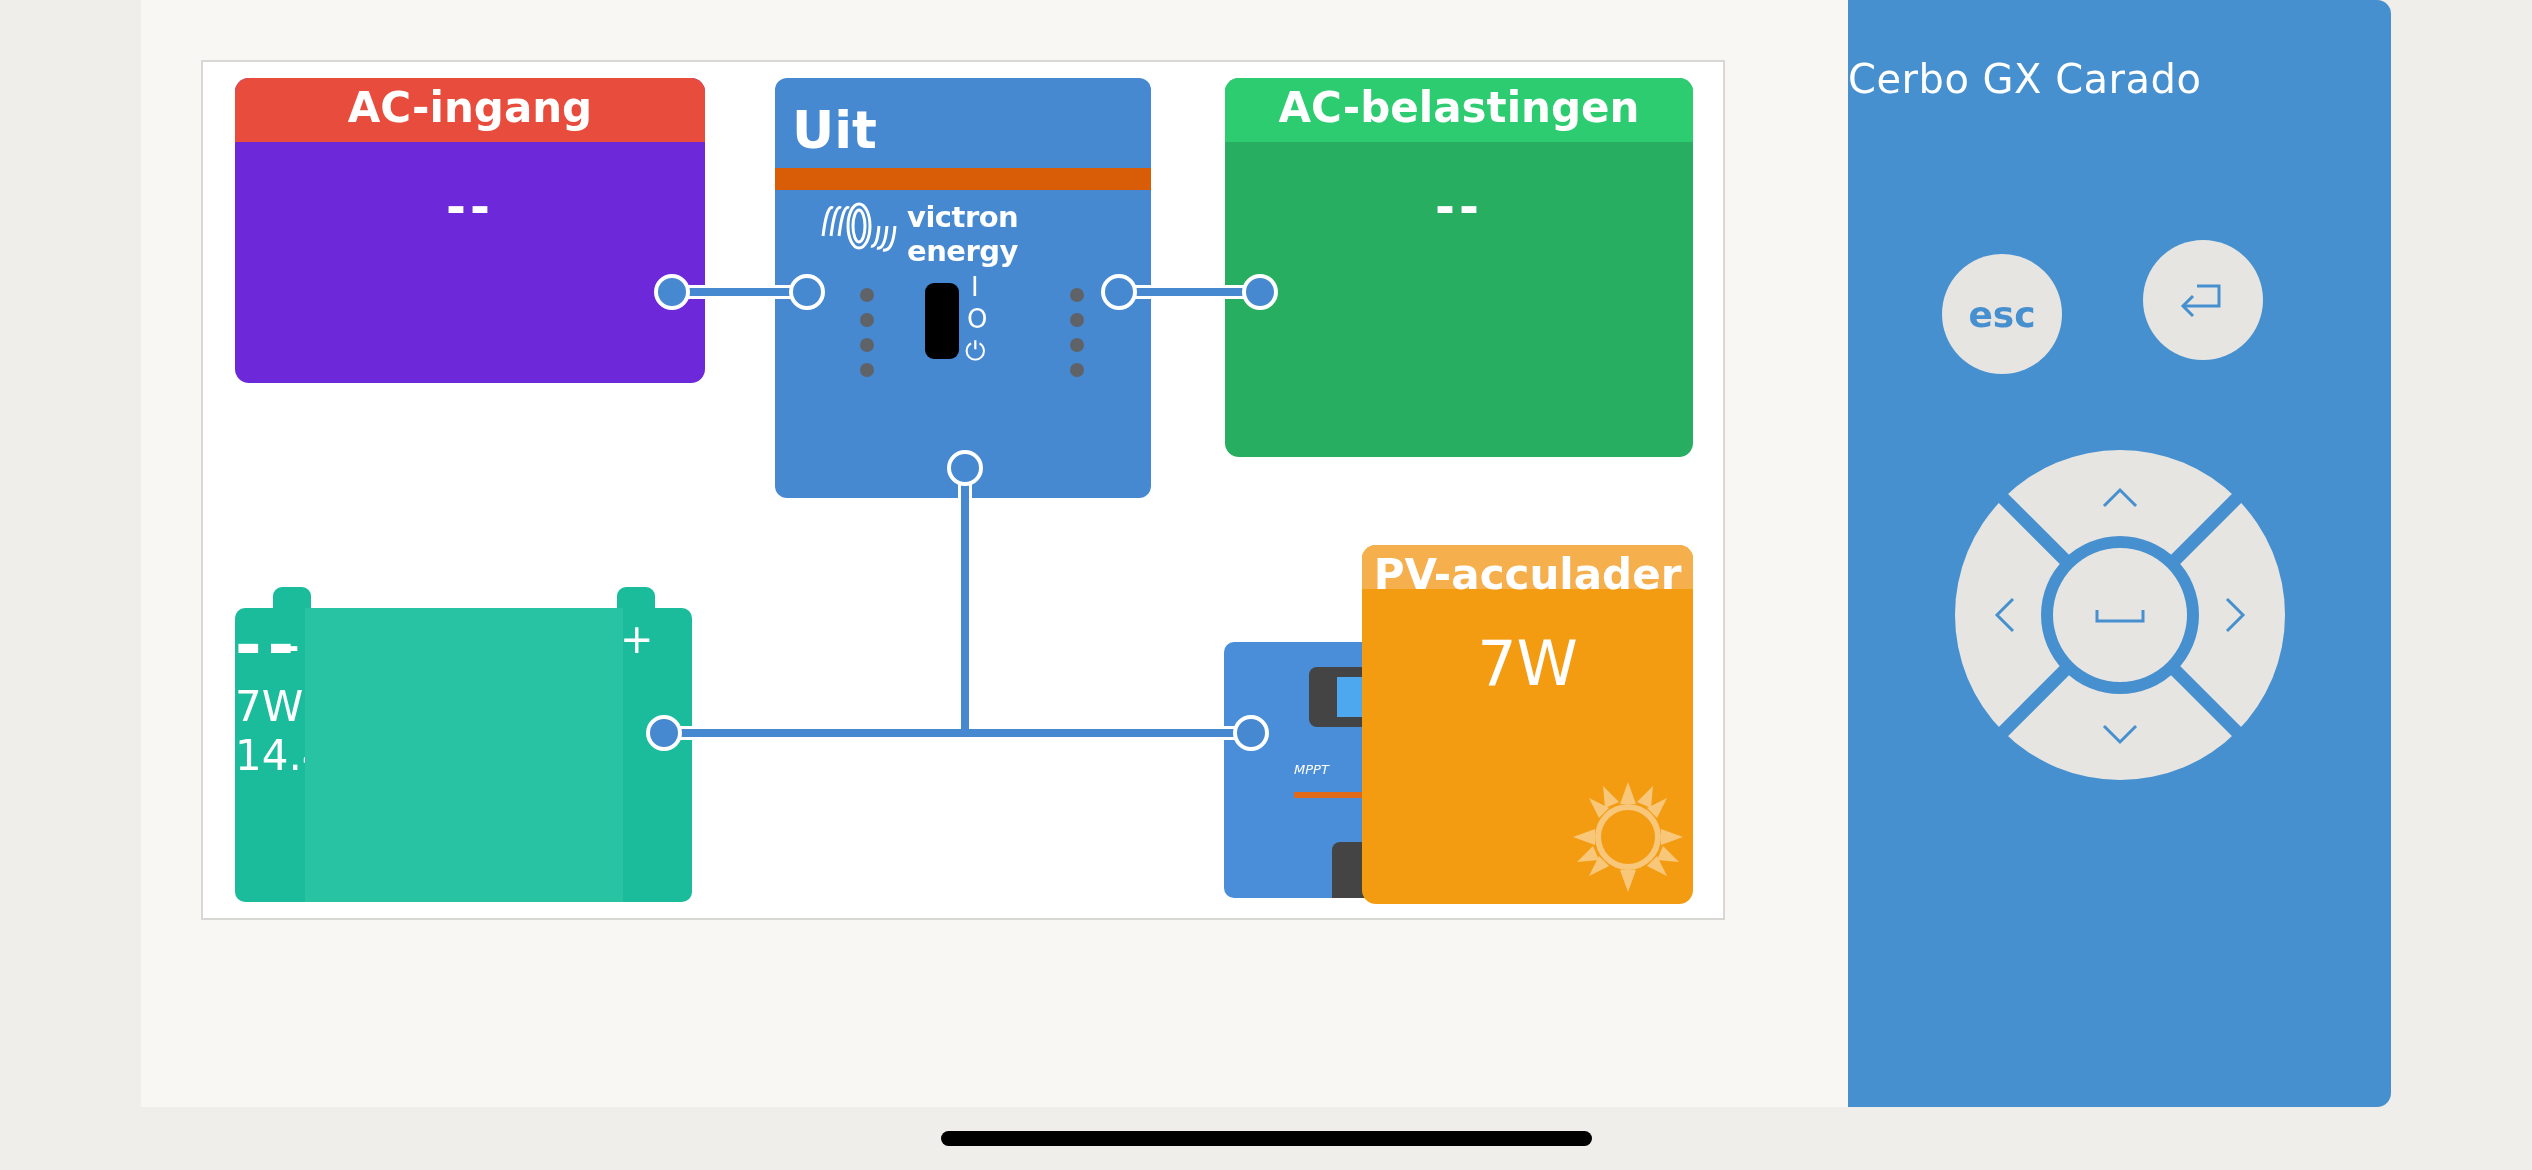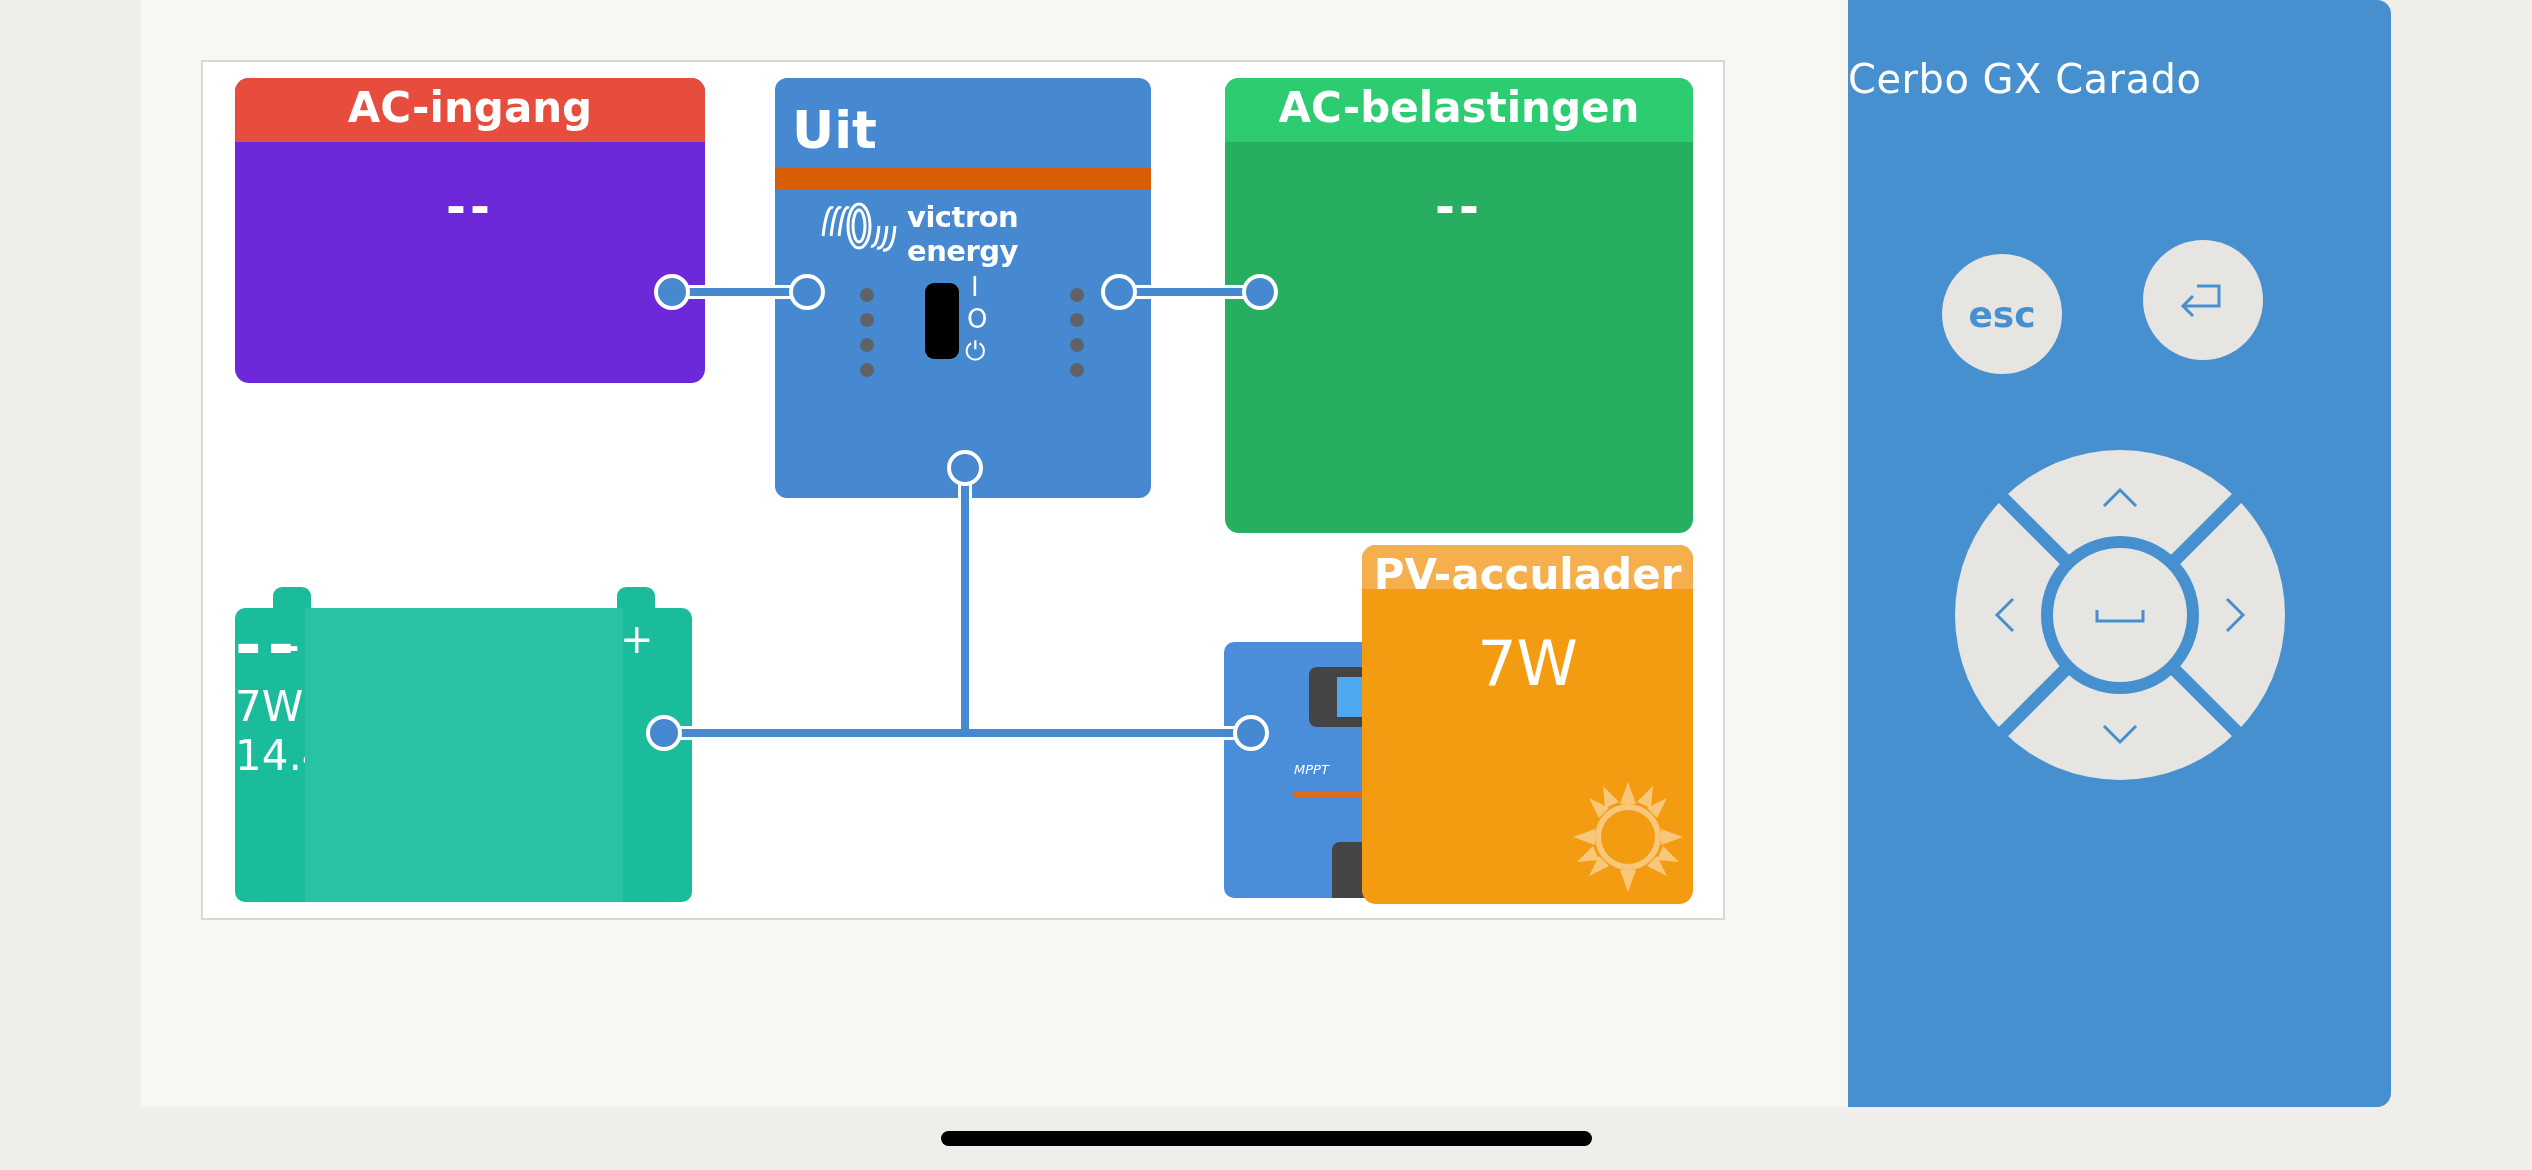--- a/index.html
+++ b/index.html
@@ -11,21 +11,21 @@
   .abs { position:absolute; }
   #content { left:141px; top:0; width:1707px; height:1107px; background:#f8f7f3; }
   #frame { left:201px; top:60px; width:1524px; height:860px; background:#ffffff; border:2px solid #d8d7d3; box-sizing:border-box; }
 
   .tile { position:absolute; border-radius:14px; overflow:hidden; color:#fff; }
   .tile .hdr { position:absolute; left:0; right:0; top:0; height:64px; text-align:center; font-weight:bold; font-size:42px; line-height:60px; }
   .tile .val { position:absolute; left:0; right:0; text-align:center; }
 
   #ac-in { left:235px; top:78px; width:470px; height:305px; background:#6d28d9; }
   #ac-in .hdr { background:#e74c3c; }
-  #ac-load { left:1225px; top:78px; width:468px; height:455px; background:#27ae60; }
+  #ac-load { left:1225px; top:78px; width:468px; height:379px; background:#27ae60; }
   #ac-load .hdr { background:#2ecc71; }
   .dash { top:100px; font-size:48px; font-weight:bold; letter-spacing:4px; }
 
   #inverter { left:775px; top:78px; width:376px; height:420px; background:#4789d0; border-radius:12px; }
   #inv-title { position:absolute; left:0; right:0; top:22px; color:#fff; font-weight:bold; font-size:52px;margin-left:17px; }
   #inv-stripe { position:absolute; left:0; right:0; top:90px; height:22px; background:#d95d06; }
   #inv-logo { position:absolute; left:40px; top:118px; width:310px; height:60px; color:#fff; }
   #inv-logo-text { position:absolute; left:92px; top:4px; font-size:29px; font-weight:bold; letter-spacing:-0.5px; }
   .led { position:absolute; width:14px; height:14px; border-radius:50%; background:#5f6368; }
   #inv-switch { position:absolute; left:150px; top:205px; width:34px; height:76px; background:#000; border-radius:9px; }

